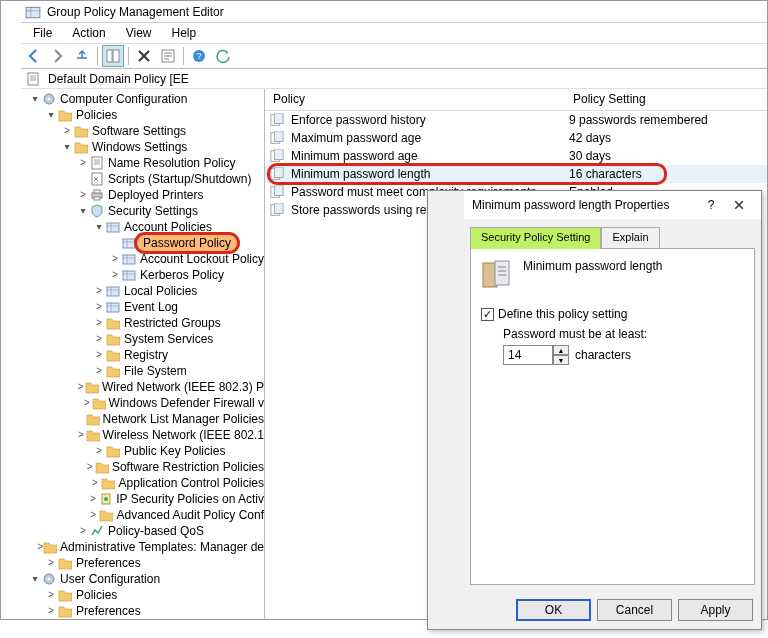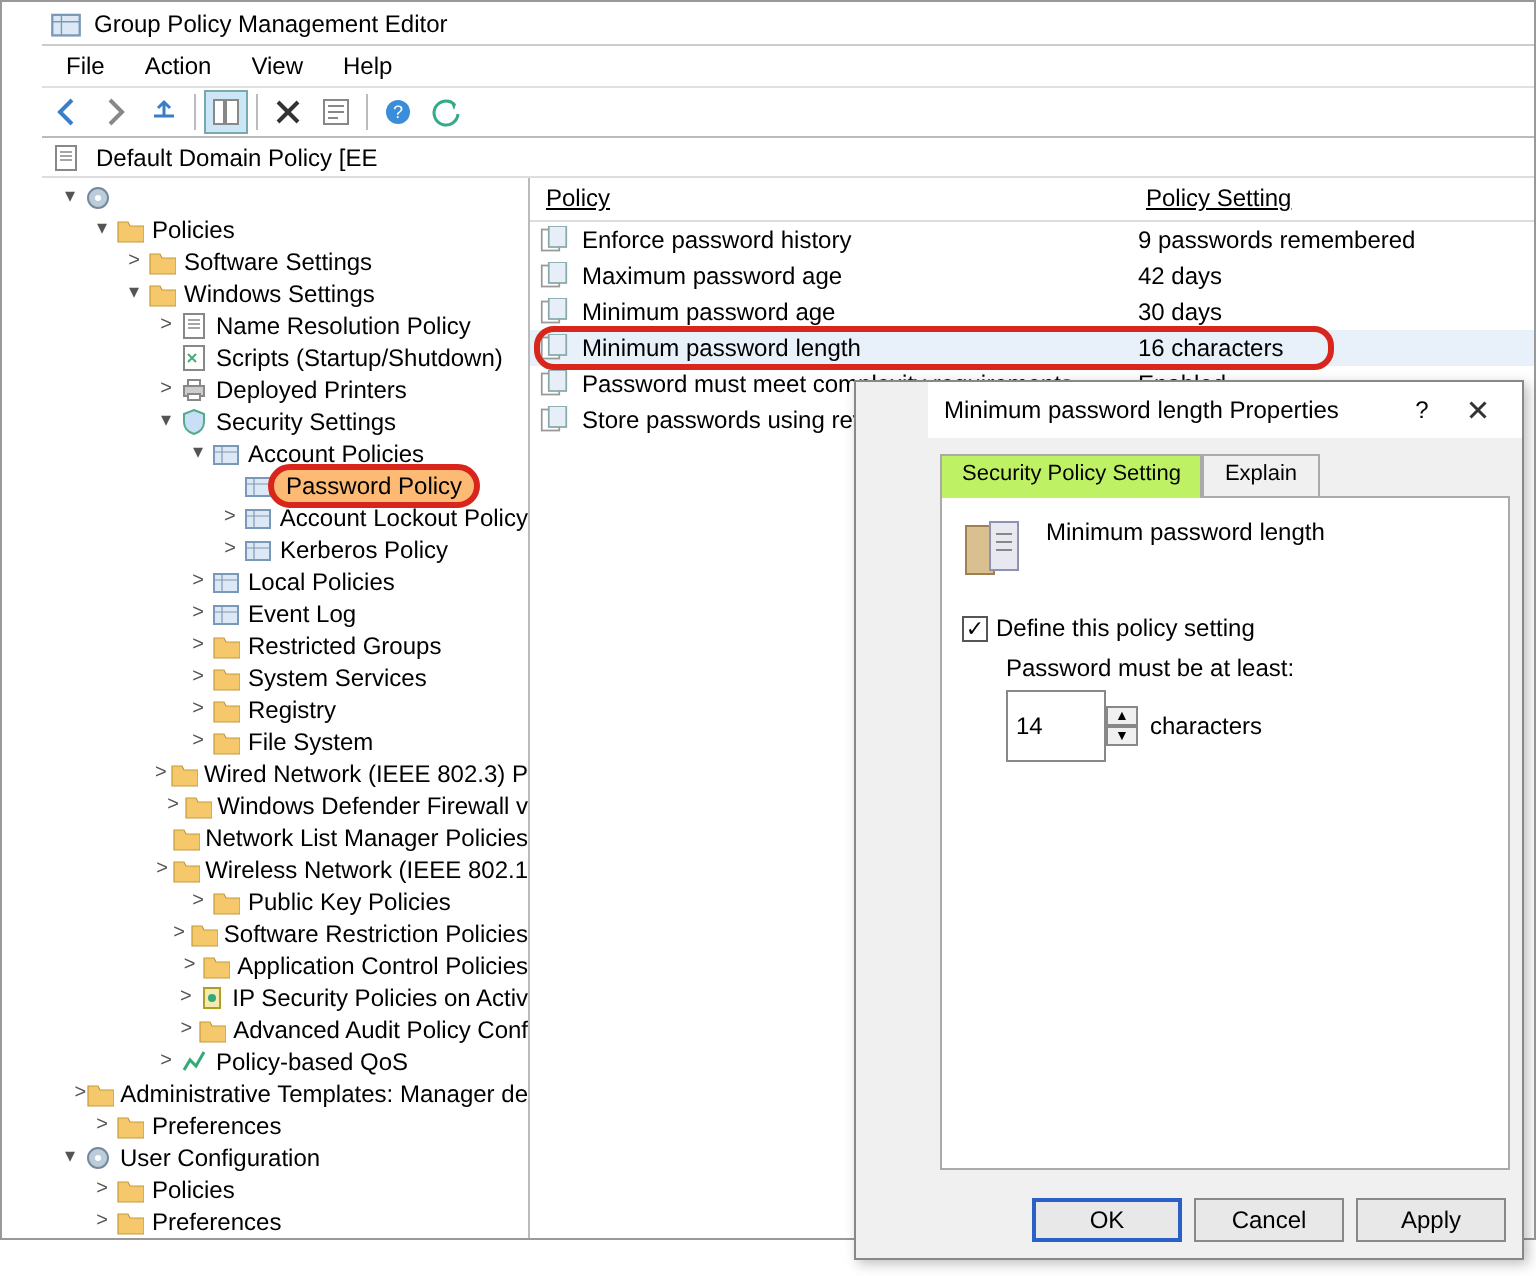--- a/index.html
+++ b/index.html
@@ -17,42 +17,42 @@
 .body { flex: 1; display: flex; min-height: 0; }
 .tree { width: 244px; border-right: 1px solid #bbb; overflow: hidden; padding: 2px 0; white-space: nowrap; }
 .node { display: flex; align-items: center; height: 16px; line-height: 16px; }
 .tw { width: 12px; text-align: center; color: #555; font-size: 10px; cursor: default; }
 .ic { width: 16px; height: 16px; display: inline-flex; align-items: center; justify-content: center; margin-right: 3px; }
 .folder-ico svg, .ic svg { width: 14px; height: 14px; }
 .sel { background: #fdba74; border: 1px dotted #7aa3c9; padding: 0 2px; margin-left: -3px; }
 .red-ring { border: 3px solid #d9261c; border-radius: 12px; padding: 0 6px; margin-left: -6px; }
 .listpane { flex: 1; display: flex; flex-direction: column; min-width: 0; position: relative; }
 .listhdr { display: flex; height: 22px; border-bottom: 1px solid #ddd; }
-.listhdr .col { padding: 3px 8px; text-decoration: underline; }
+.listhdr .col { padding: 3px 8px; }
 .listhdr .col1 { width: 300px; }
 .row { display: flex; align-items: center; height: 18px; padding-left: 4px; }
 .row .c1 { width: 300px; display: flex; align-items: center; gap: 3px; }
 .row .c2 { flex: 1; }
 .row.selected { background: #e8f0fa; }
 .row-ring { position: absolute; border: 3px solid #d9261c; border-radius: 10px; pointer-events: none; }
 .dialog { position: absolute; right: 6px; top: 190px; width: 335px; height: 440px; border: 1px solid #888; background: #f0f0f0; box-shadow: 2px 2px 6px rgba(0,0,0,0.25); display: flex; flex-direction: column; padding-left: 36px; }
 .dlg-title { display: flex; align-items: center; height: 28px; padding: 0 8px; background: #fff; }
 .dlg-title .ttl { flex: 1; font-size: 12px; }
 .dlg-title .wbtn { width: 28px; height: 20px; display: flex; align-items: center; justify-content: center; }
 .dlg-body { flex: 1; padding: 6px; display: flex; flex-direction: column; }
 .tabstrip { display: flex; height: 22px; margin-top: 2px; }
 .tab { padding: 3px 10px; border: 1px solid #aaa; border-bottom: none; background: #bef264; font-size: 11px; position: relative; z-index: 2; }
 .tab.inactive { background: #f0f0f0; z-index: 0; border-bottom: 1px solid #aaa; }
 .tabpane { flex: 1; border: 1px solid #aaa; background: #fff; padding: 10px; margin-top: -1px; }
 .polrow { display: flex; align-items: flex-start; gap: 10px; }
 .polrow .bigico { width: 32px; height: 32px; }
 .chk { display: flex; align-items: center; gap: 4px; margin-top: 16px; }
 .chk .box { width: 13px; height: 13px; border: 1px solid #555; display: flex; align-items: center; justify-content: center; font-size: 11px; }
 .spin { display: flex; align-items: center; margin-top: 4px; }
-.spin input { width: 50px; height: 36px; border: 1px solid #888; padding: 0 4px; font-size: 12px; }
+.spin input { width: 50px; height: 20px; border: 1px solid #888; padding: 0 4px; font-size: 12px; }
 .spin .arrows { display: flex; flex-direction: column; }
 .spin .arrows div { width: 16px; height: 10px; border: 1px solid #888; background: #f0f0f0; font-size: 7px; display: flex; align-items: center; justify-content: center; }
 .dlg-buttons { display: flex; justify-content: flex-end; gap: 6px; padding: 8px; }
 .dbtn { width: 75px; height: 22px; border: 1px solid #888; background: #e8e8e8; font-size: 12px; display: flex; align-items: center; justify-content: center; }
 .dbtn.primary { border: 2px solid #2a60c8; }
 </style>
 </head>
 <body>
 
 <svg width="0" height="0" style="position:absolute">
@@ -203,20 +203,21 @@
 
     <div class="tree" id="tree">
         <div class="node">
           <span style="width: 8px; display: inline-block;"></span>
           <span class="tw">▾</span>
           <span class="ic">
             <svg viewBox="0 0 14 14">
               <use href="#gear"></use>
             </svg>
           </span>
+          <span>Computer Configuration</span>
         </div>
         <div class="node">
           <span style="width: 24px; display: inline-block;"></span>
           <span class="tw">▾</span>
           <span class="ic">
             <svg viewBox="0 0 14 14">
               <use href="#folder"></use>
             </svg>
           </span>
           <span>Policies</span>

